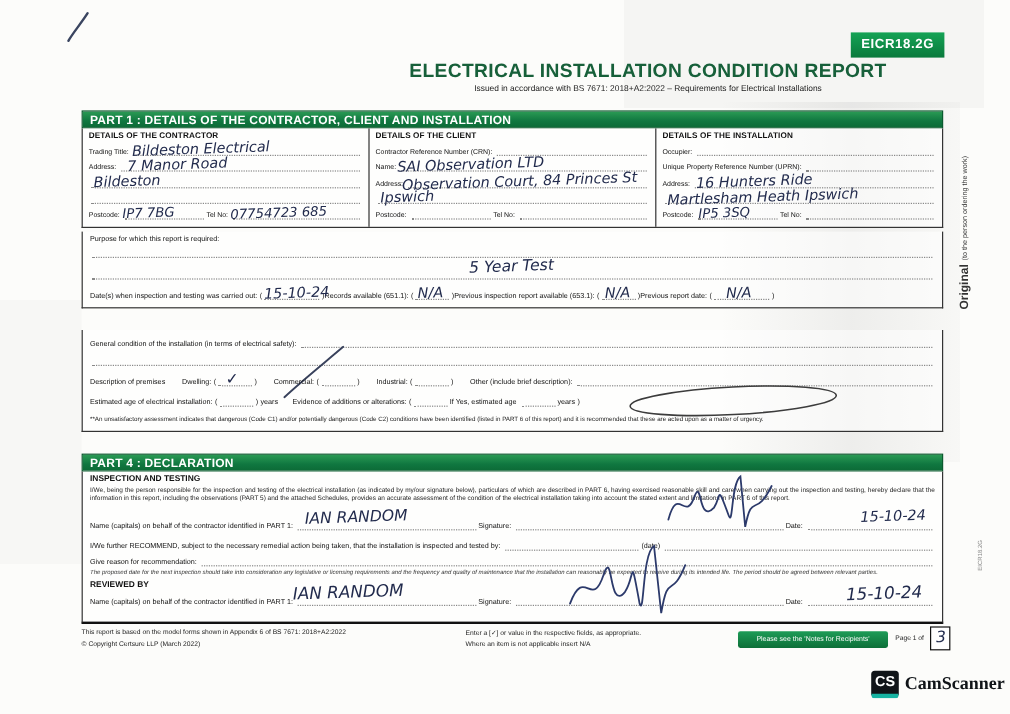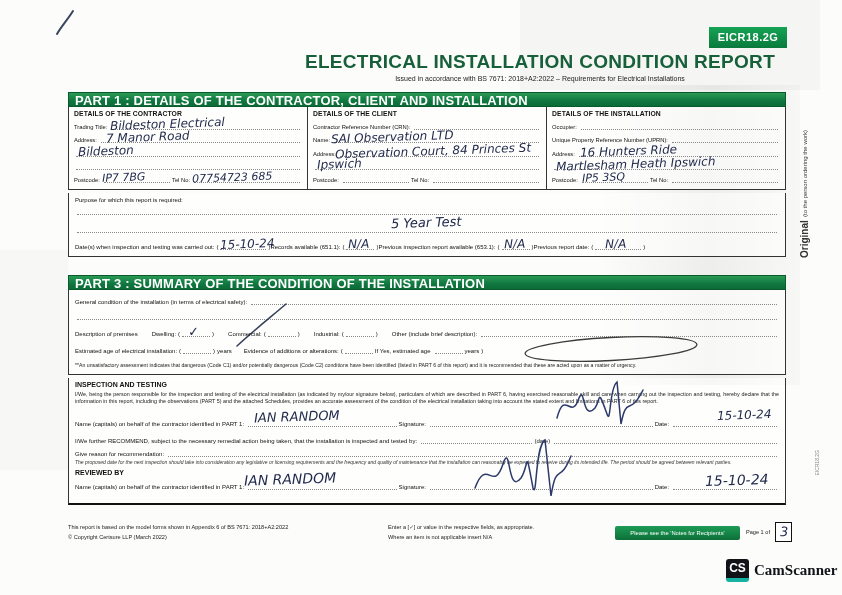--- a/index.html
+++ b/index.html
@@ -11,33 +11,33 @@
   .shade.b{left:520px;top:0;width:300px;height:90px;background:rgba(120,120,120,.05);}
   .shade.c{left:0;top:250px;width:68px;height:220px;background:rgba(120,120,120,.04);}
 
   
   .serial-box{position:absolute;left:595px;top:27px;width:112px;height:21px;background:#fff;
               border:1.5px solid #111;box-sizing:border-box;text-align:center;}
   .badge{position:absolute;left:709px;top:27px;width:78px;height:21px;box-sizing:border-box;
          background:linear-gradient(180deg,#15a355,#0a7a3c);color:#fff;font-weight:bold;
          font-size:11px;line-height:21px;text-align:center;letter-spacing:.5px;}
   .title-block{position:absolute;left:300px;top:51px;width:480px;text-align:center;}
-  .title{font-size:19px;font-weight:bold;color:#17603a;letter-spacing:.3px;}
+  .title{font-size:16px;font-weight:bold;color:#17603a;letter-spacing:.3px;}
   .subtitle{font-size:7px;color:#222;margin-top:2px;}
   .side-original{position:absolute;left:799px;top:28px;height:230px;writing-mode:vertical-rl;
                  transform:rotate(180deg);color:#333;display:flex;align-items:center;gap:3px;}
   .side-original .big{font-weight:bold;font-size:10px;}
   .side-original .small{font-size:6px;}
   .side-code{position:absolute;left:814px;top:450px;writing-mode:vertical-rl;transform:rotate(180deg);
              font-size:5px;color:#888;}
 
   
   .section{position:absolute;left:68px;width:718px;}
   .bar{height:15px;background:linear-gradient(180deg,#2a9a54 0%,#107740 60%,#0c6b37 100%);
-       color:#fff;font-weight:bold;font-size:13px;line-height:15px;padding-left:6px;
+       color:#fff;font-weight:bold;font-size:10px;line-height:15px;padding-left:6px;
        letter-spacing:.2px;border:1px solid #0a5a2e;box-sizing:border-box;}
   .box{border:1px solid #333;border-top:none;box-sizing:border-box;position:relative;
        background:rgba(255,255,255,.55);}
   .row{position:absolute;left:6px;right:6px;display:flex;align-items:flex-end;font-size:6px;color:#222;}
   .lbl{white-space:nowrap;padding-right:2px;color:#111;}
   .dots{flex:1;border-bottom:1px dotted #888;height:8px;margin:0 2px;position:relative;}
   .dots.w28{flex:0 0 28px}.dots.w46{flex:0 0 46px}
   .paren{color:#111;}
   .hw{position:absolute;font-family:"DejaVu Sans",sans-serif;font-style:italic;color:#222b4d;
       white-space:nowrap;transform:rotate(-2deg);pointer-events:none;}.hw.s11{font-size:11px}.hw.s12{font-size:12px}
@@ -236,21 +236,20 @@
           <span class="dots w46">
               <span class="hw s12" style="left:10px;bottom:-2px">N/A</span>
             </span>
           <span class="paren">)</span>
         </span>
       </div>
     </div>
   </div>
 
   <div class="section" style="top:275px">
-    <div class="bar">PART 3 : SUMMARY OF THE CONDITION OF THE INSTALLATION</div>
     <div class="box" style="height:85px">
       <div class="row" style="top:6px">
         <span class="lbl">General condition of the installation (in terms of electrical safety):</span>
           <span class="dots"></span>
       </div>
       <div class="row" style="top:22px;height:8px">
           <span class="dots"></span>
         </div>
 
       <svg class="mark" style="left:165px;top:12px" width="56" height="46">
@@ -299,20 +298,21 @@
 
       <svg class="mark" style="left:452px;top:44px" width="180" height="30">
         <ellipse cx="90" cy="15" rx="86" ry="11.5" fill="none" stroke="#3c3c3c" stroke-width="1.3" transform="rotate(-3 90 15)"></ellipse>
       </svg>
 
       <div class="row foot-note" style="top:72px">**An unsatisfactory assessment indicates that dangerous (Code C1) and/or potentially dangerous (Code C2) conditions have been identified (listed in PART 6 of this report) and it is recommended that these are acted upon as a matter of urgency.</div>
     </div>
   </div>
 
   <div class="section" style="top:378px">
+    <div class="bar">PART 4 : DECLARATION</div>
     <div class="box" style="height:127px;border-bottom:2px solid #111">
       <div class="p4-h" style="top:3px">INSPECTION AND TESTING</div>
       <div class="para" style="top:13px">I/We, being the person responsible for the inspection and testing of the electrical installation (as indicated by my/our signature below), particulars of which are described in PART 6, having exercised reasonable skill and care when carrying out the inspection and testing, hereby declare that the information in this report, including the observations (PART 5) and the attached Schedules, provides an accurate assessment of the condition of the electrical installation taking into account the stated extent and limitations in PART 6 of this report.</div>
 
       <div class="row" style="top:40px">
         <span class="lbl">Name (capitals) on behalf of the contractor identified in PART 1:</span>
         <span class="dots" style="flex:2"></span>
         <span class="lbl">Signature:</span>
         <span class="dots" style="flex:3"></span>
         <span class="lbl">Date:</span>

